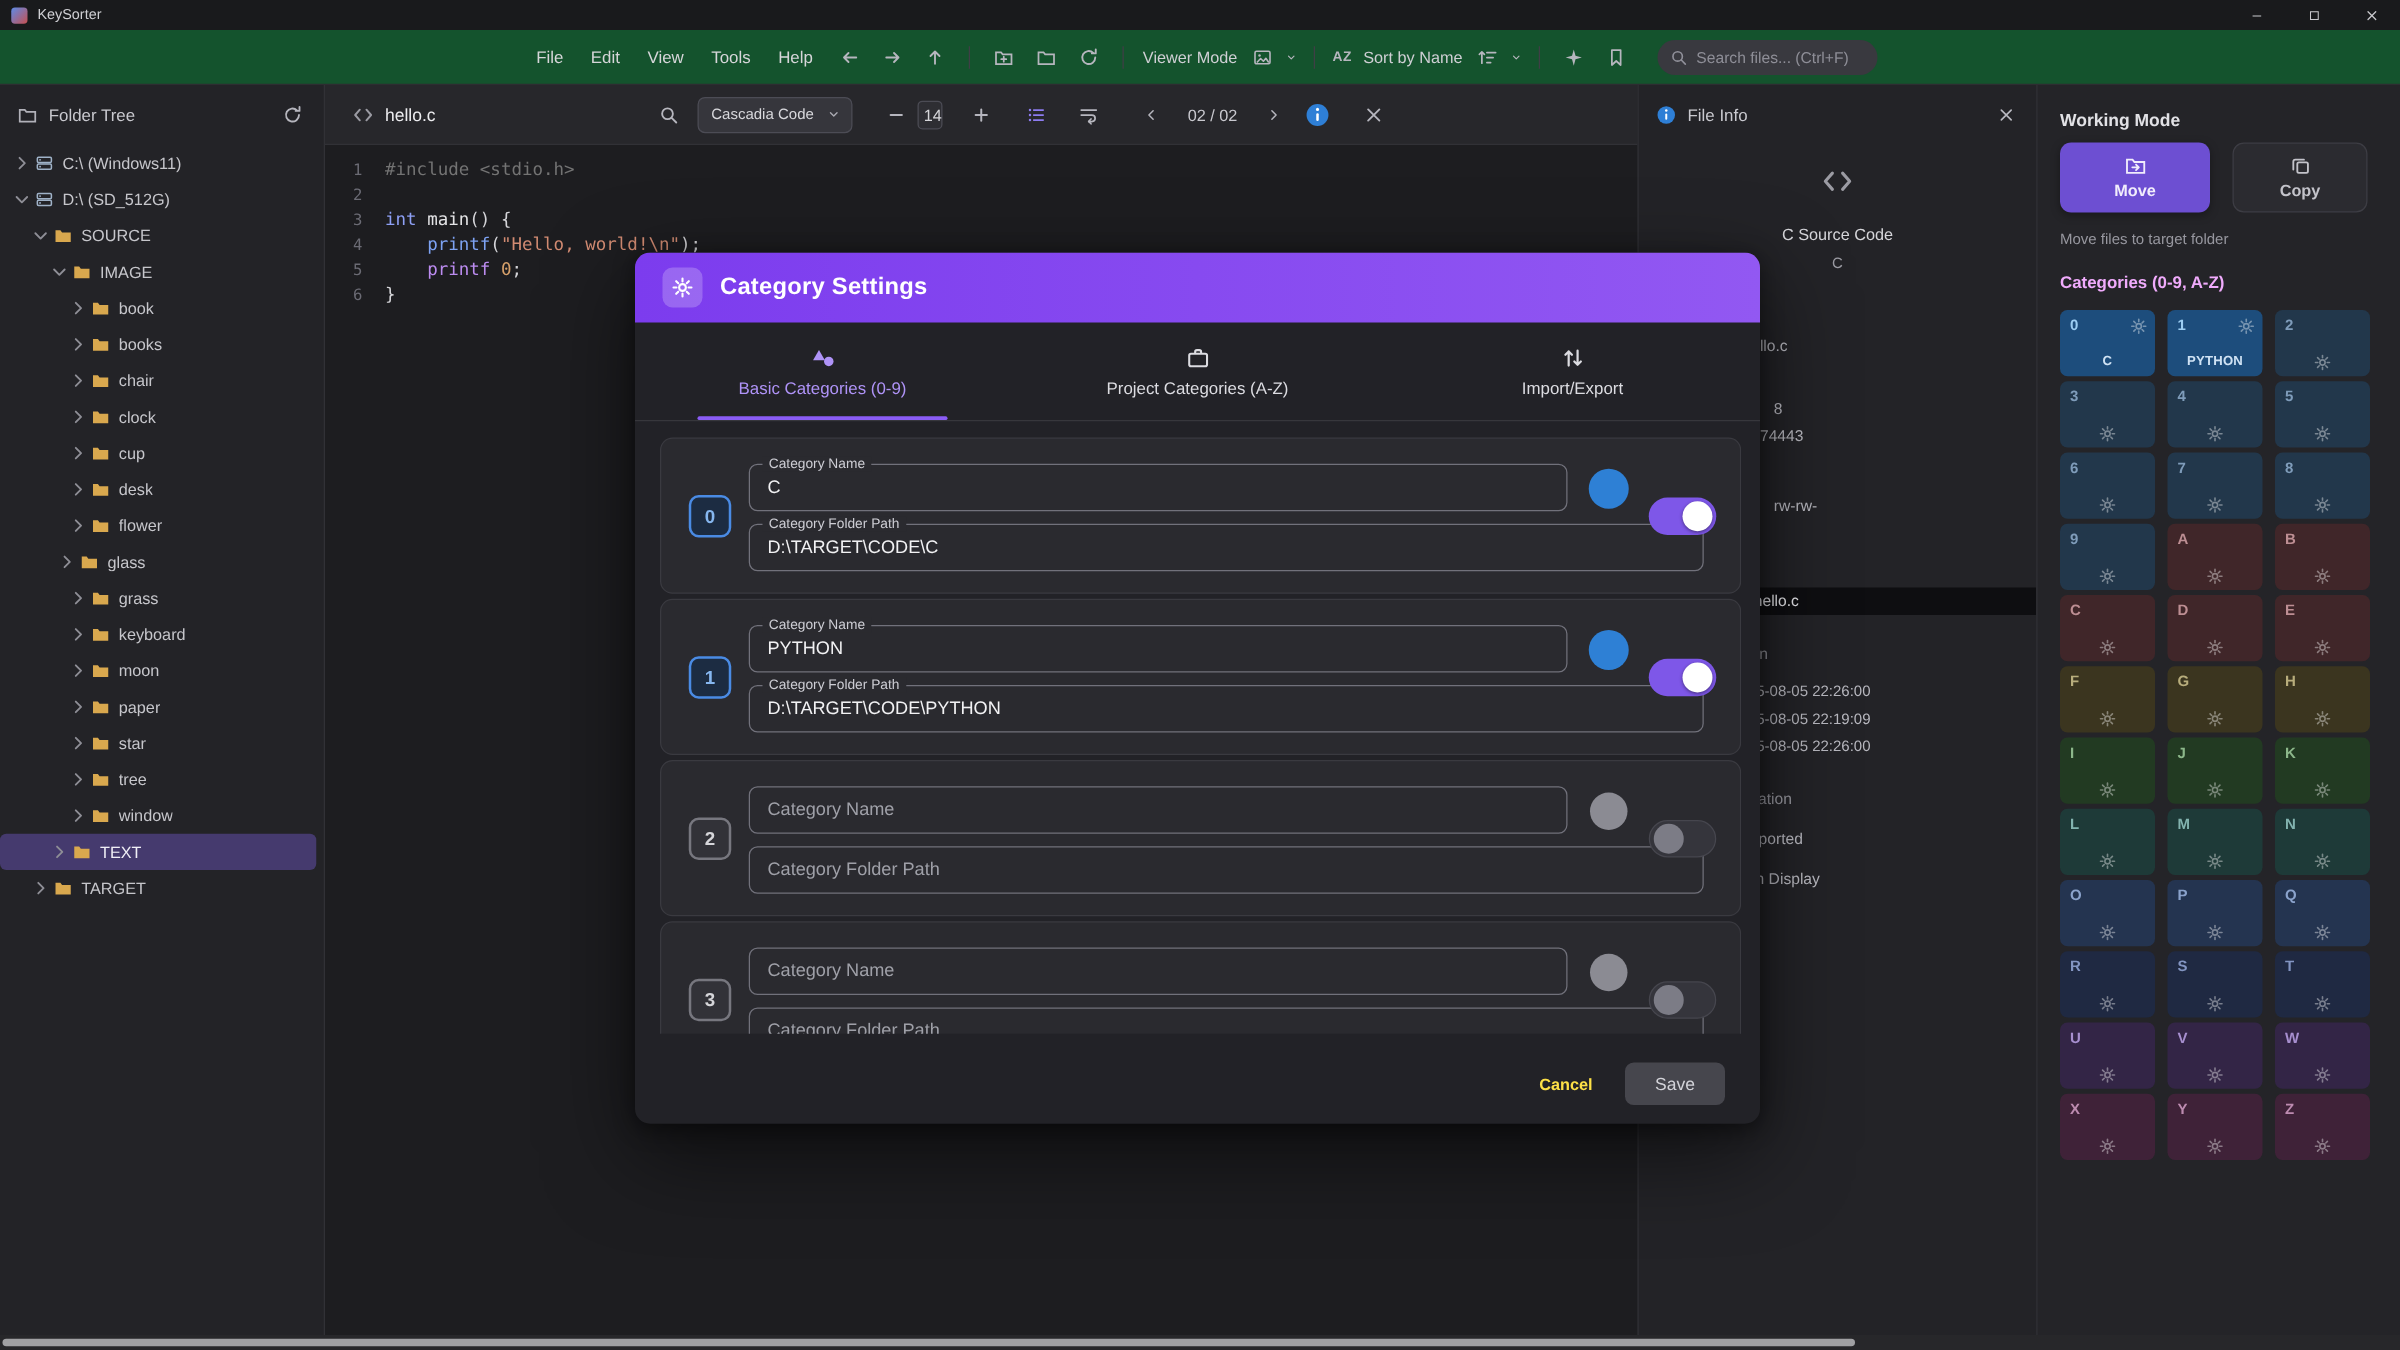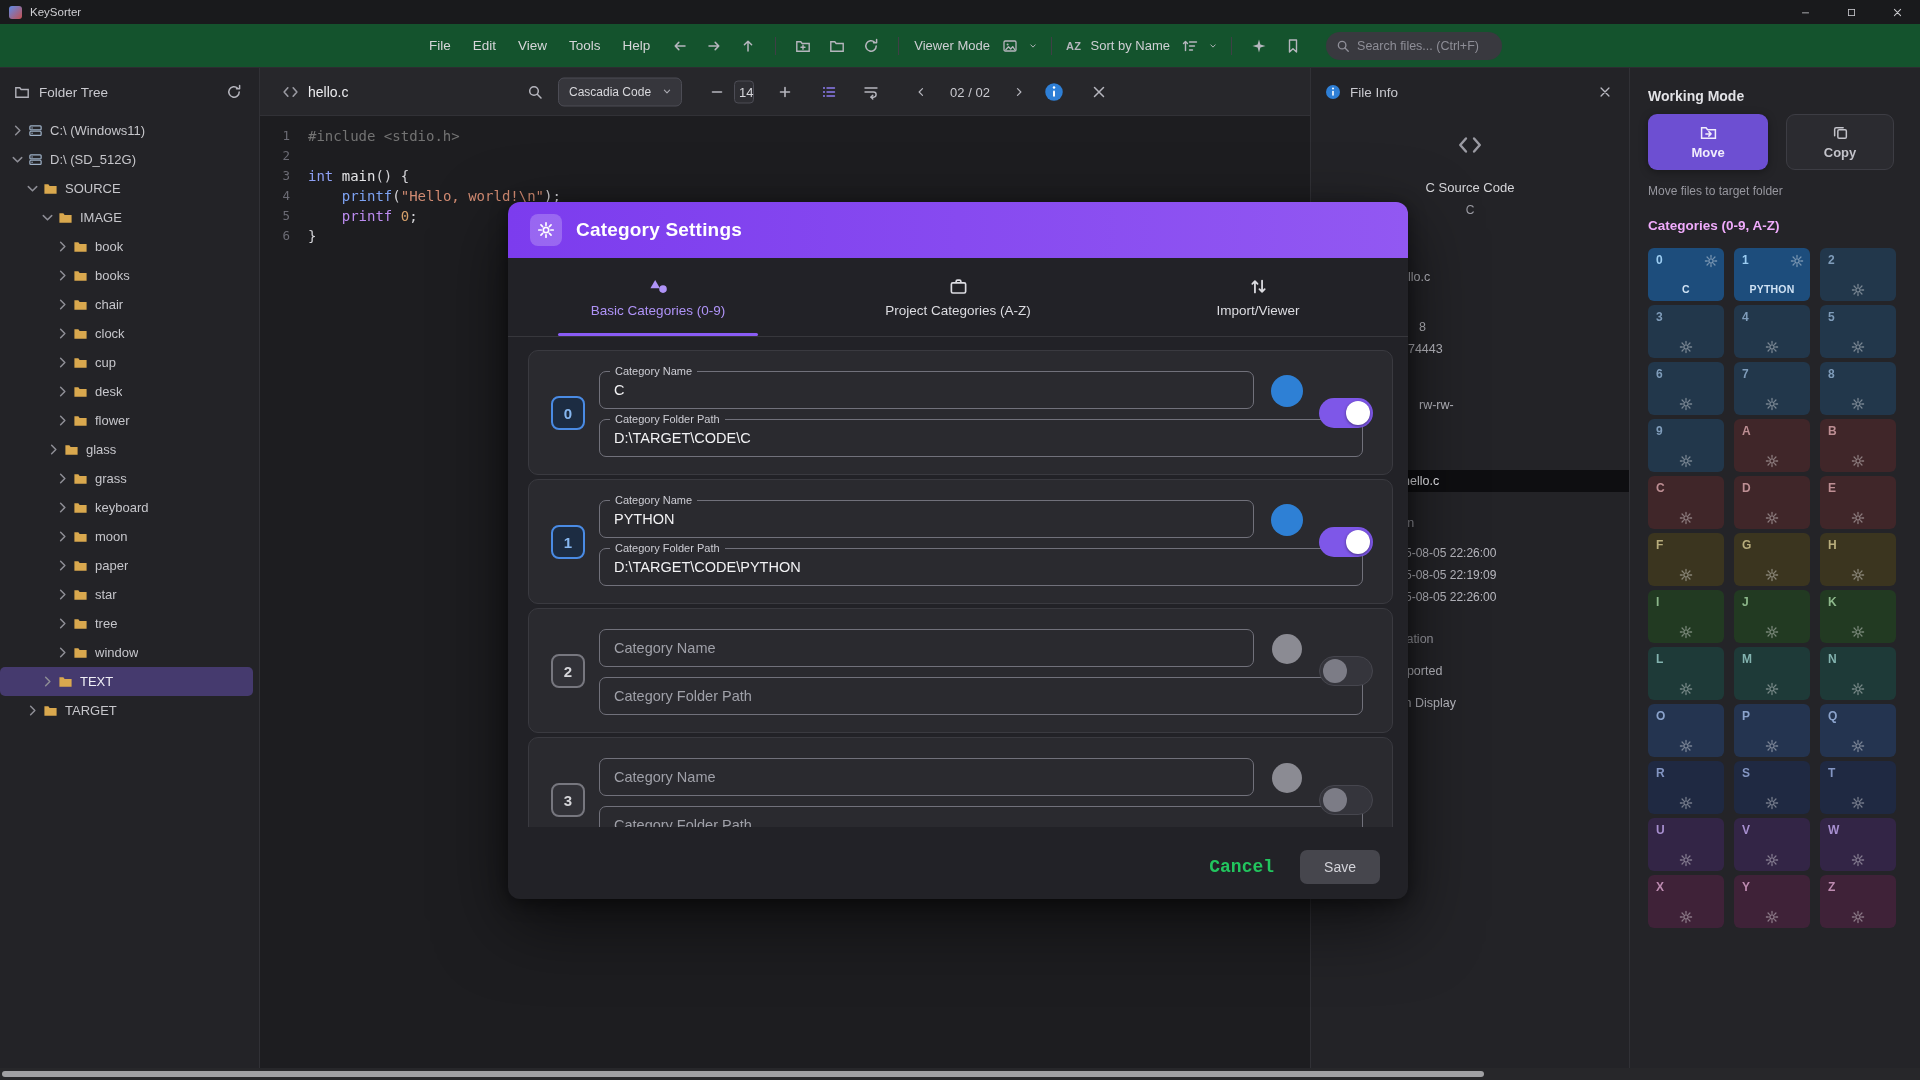--- a/index.html
+++ b/index.html
@@ -148,21 +148,21 @@
   .f-value { position:absolute; left:14px; top:50%; transform:translateY(-50%); font-size:14.5px; color:#f2f2f4; white-space:nowrap; }
   .f-value.ph { color:#9fa0a8; }
   .dot { position:absolute; left:742px; top:24px; width:32px; height:32px; border-radius:50%; }
   .cat-row.disabled .dot { width:30px; height:30px; top:25px; left:743px; }
   .toggle { position:absolute; left:790px; top:47px; width:54px; height:30px; border-radius:15px; }
   .cat-row.enabled .toggle { background:#7e57e8; }
   .cat-row.enabled .knob { position:absolute; right:3px; top:3px; width:24px; height:24px; border-radius:50%; background:#ffffff; box-shadow:0 1px 3px rgba(0,0,0,0.45); }
   .cat-row.disabled .toggle { background:#35353c; border:1px solid #46464e; }
   .cat-row.disabled .knob { position:absolute; left:3px; top:2px; width:24px; height:24px; border-radius:50%; background:#7c7c86; }
   .modal-footer { position:absolute; bottom:0; left:0; right:0; height:64px; display:flex; align-items:center; justify-content:flex-end; padding:0 28px; gap:26px; }
-  .btn-cancel { font-size:18px; font-weight:600; color:#22c55e; background:none; border:none; font-family:Liberation Mono, monospace; }
+  .btn-cancel { font-size:13px; font-weight:600; color:#fde047; background:none; border:none; font-family:Liberation Sans, sans-serif; }
   .btn-save { font-size:14px; color:#d3d3d9; background:#46464d; border:none; border-radius:7px; padding:9px 24px; font-family:"Liberation Sans",sans-serif; }
 </style>
 </head>
 <body>
 
 <svg width="0" height="0" style="position:absolute" aria-hidden="true">
 <defs>
 <symbol id="i-chevr" viewBox="0 0 16 16">
         <path d="M6 3.5 L10.5 8 L6 12.5" fill="none" stroke="currentColor" stroke-width="1.6" stroke-linecap="round" stroke-linejoin="round"></path>
       </symbol>
@@ -1196,21 +1196,21 @@
             </svg>
           </span>
     <span class="mtab-label">Project Categories (A-Z)</span>
   </div>
         <div class="mtab">
     <span class="mtab-ic">
             <svg viewBox="0 0 16 16" class="ic">
               <use href="#i-updown"></use>
             </svg>
           </span>
-    <span class="mtab-label">Import/Viewer</span>
+    <span class="mtab-label">Import/Export</span>
   </div>
       </div>
     <div class="modal-body">
         <div class="cat-row enabled">
     <div class="badge">0</div>
     <div class="field f-name">
       <span class="f-label">Category Name</span>
       <span class="f-value">C</span>
     </div>
     <div class="field f-path">

